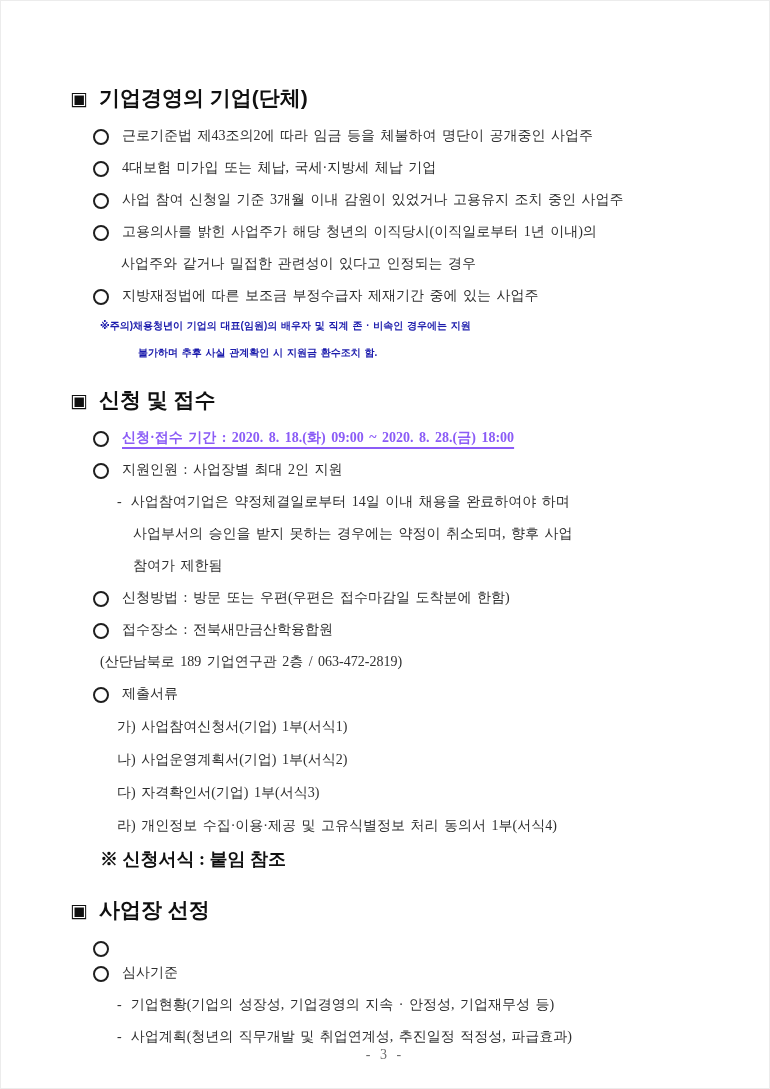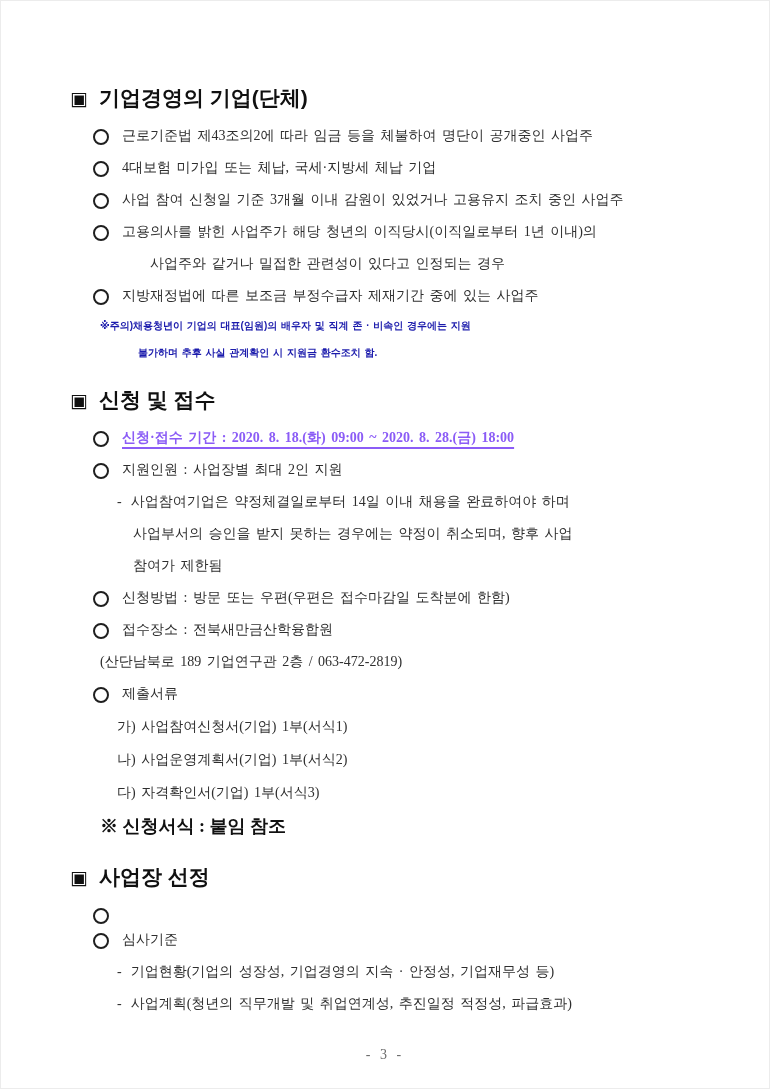--- a/index.html
+++ b/index.html
@@ -15,21 +15,21 @@
     font-family:"Liberation Sans","DejaVu Sans",sans-serif;
     font-weight:700;font-size:21px;color:#101010;margin:0 0 8px 0;
   }
   .sec-marker{font-size:19px;line-height:1;}
   .line{font-size:14px;line-height:32px;word-spacing:2px;}
   .row{display:flex;align-items:flex-start;margin-left:22px;}
   .bullet{
     flex:0 0 auto;width:12px;height:12px;border:2px solid #1f1f1f;
     border-radius:50%;margin:9px 13px 0 1px;
   }
-  .cont{margin-left:80px;}
+  .cont{margin-left:51px;}
   .cont-sm{margin-left:30px;}
   .dash-row{display:flex;margin-left:47px;}
   .dash{flex:0 0 auto;margin-right:9px;}
   .dash-cont{margin-left:63px;}
   .doc-list .line{line-height:33px;margin-left:47px;}
   .note-blue{
     font-family:"Liberation Sans","DejaVu Sans",sans-serif;
     font-weight:700;color:#1b1bac;font-size:10px;line-height:27px;
     margin-left:30px;word-spacing:1px;
   }
@@ -110,20 +110,21 @@
       </div>
       <div class="line cont-sm">(산단남북로 189 기업연구관 2층 / 063-472-2819)</div>
       <div class="row">
         <span class="bullet"></span>
         <span class="line">제출서류</span>
       </div>
       <div class="doc-list">
         <div class="line">가) 사업참여신청서(기업) 1부(서식1)</div>
         <div class="line">나) 사업운영계획서(기업) 1부(서식2)</div>
         <div class="line">다) 자격확인서(기업) 1부(서식3)</div>
+        <div class="line">라) 개인정보 수집·이용·제공 및 고유식별정보 처리 동의서 1부(서식4)</div>
       </div>
       <div class="note-black">※ 신청서식 : 붙임 참조</div>
     </div>
 
     <div class="section">
       <div class="sec-title">
         <span class="sec-marker">▣</span>
         <span>사업장 선정</span>
       </div>
       <div class="row">

